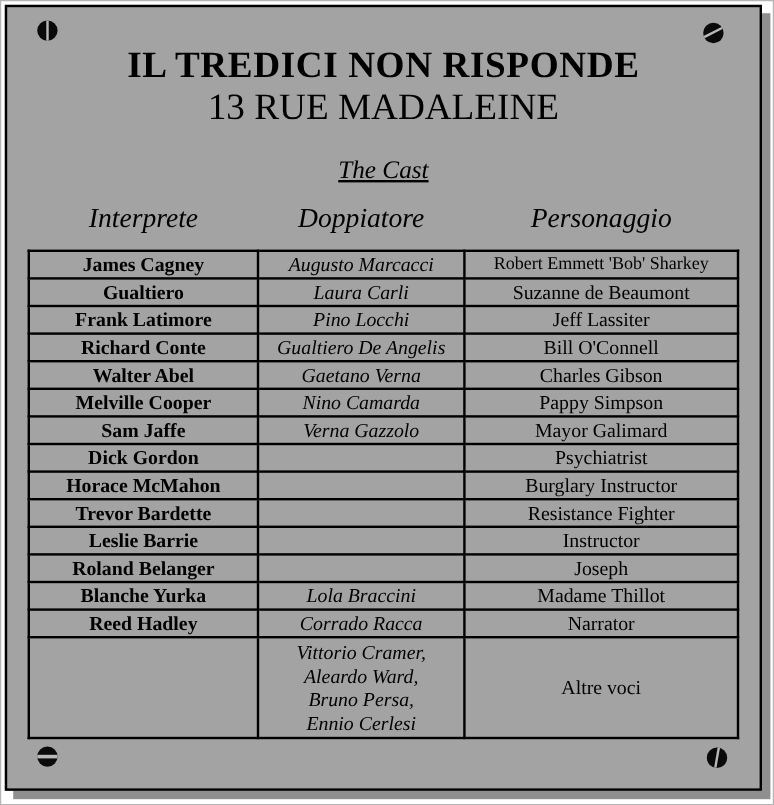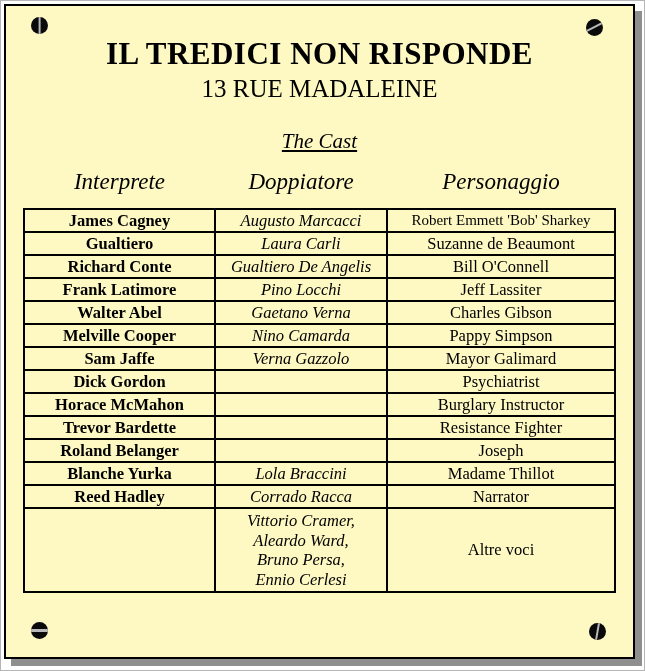--- a/index.html
+++ b/index.html
@@ -18,21 +18,21 @@
     overflow: hidden;
   }
   .sheet {
     position: absolute;
     left: 4px;
     top: 4px;
     width: 631px;
     height: 655px;
     box-sizing: border-box;
     border: 2px solid #000000;
-    background: #fef9c3;
+    background: #a3a3a3;
     box-shadow: 7px 7px 0 #8f8f8f;
     text-align: center;
   }
   
   .screw {
     position: absolute;
     width: 17px;
     height: 17px;
     border-radius: 50%;
     background: #0a0a0a;
@@ -57,21 +57,21 @@
   
   .title {
     margin: 30px 0 0 0;
     font-size: 31px;
     font-weight: bold;
     letter-spacing: 0.5px;
     line-height: 36px;
   }
   .subtitle {
     margin: 2px 0 0 0;
-    font-size: 25px;
+    font-size: 31px;
     font-weight: normal;
     line-height: 29px;
   }
   .cast-heading {
     margin: 25px 0 0 0;
     font-size: 21px;
     font-weight: normal;
     font-style: italic;
     text-decoration: underline;
     line-height: 26px;
@@ -159,30 +159,30 @@
           <td class="col-interprete">James Cagney</td>
           <td class="col-doppiatore">Augusto Marcacci</td>
           <td class="col-personaggio">Robert Emmett 'Bob' Sharkey</td>
         </tr>
         <tr>
           <td class="col-interprete">Gualtiero</td>
           <td class="col-doppiatore">Laura Carli</td>
           <td class="col-personaggio">Suzanne de Beaumont</td>
         </tr>
         <tr>
+          <td class="col-interprete">Frank Latimore</td>
+          <td class="col-doppiatore">Pino Locchi</td>
+          <td class="col-personaggio">Jeff Lassiter</td>
+        </tr>
+        <tr>
           <td class="col-interprete">Richard Conte</td>
           <td class="col-doppiatore">Gualtiero De Angelis</td>
           <td class="col-personaggio">Bill O'Connell</td>
         </tr>
         <tr>
-          <td class="col-interprete">Frank Latimore</td>
-          <td class="col-doppiatore">Pino Locchi</td>
-          <td class="col-personaggio">Jeff Lassiter</td>
-        </tr>
-        <tr>
           <td class="col-interprete">Walter Abel</td>
           <td class="col-doppiatore">Gaetano Verna</td>
           <td class="col-personaggio">Charles Gibson</td>
         </tr>
         <tr>
           <td class="col-interprete">Melville Cooper</td>
           <td class="col-doppiatore">Nino Camarda</td>
           <td class="col-personaggio">Pappy Simpson</td>
         </tr>
         <tr>
@@ -197,20 +197,25 @@
         </tr>
         <tr>
           <td class="col-interprete">Horace McMahon</td>
           <td class="col-doppiatore"></td>
           <td class="col-personaggio">Burglary Instructor</td>
         </tr>
         <tr>
           <td class="col-interprete">Trevor Bardette</td>
           <td class="col-doppiatore"></td>
           <td class="col-personaggio">Resistance Fighter</td>
+        </tr>
+        <tr>
+          <td class="col-interprete">Leslie Barrie</td>
+          <td class="col-doppiatore"></td>
+          <td class="col-personaggio">Instructor</td>
         </tr>
         <tr>
           <td class="col-interprete">Roland Belanger</td>
           <td class="col-doppiatore"></td>
           <td class="col-personaggio">Joseph</td>
         </tr>
         <tr>
           <td class="col-interprete">Blanche Yurka</td>
           <td class="col-doppiatore">Lola Braccini</td>
           <td class="col-personaggio">Madame Thillot</td>

